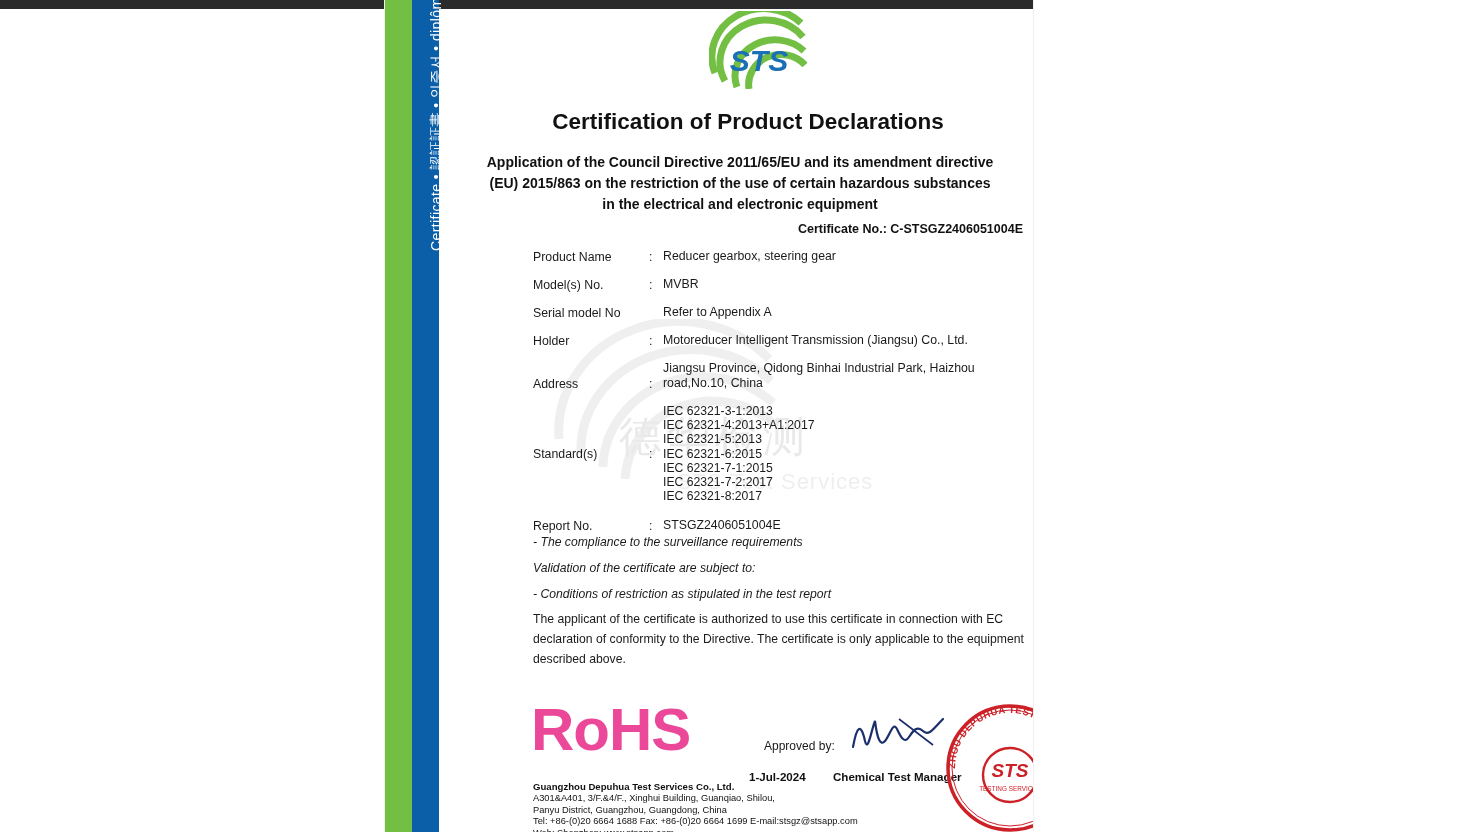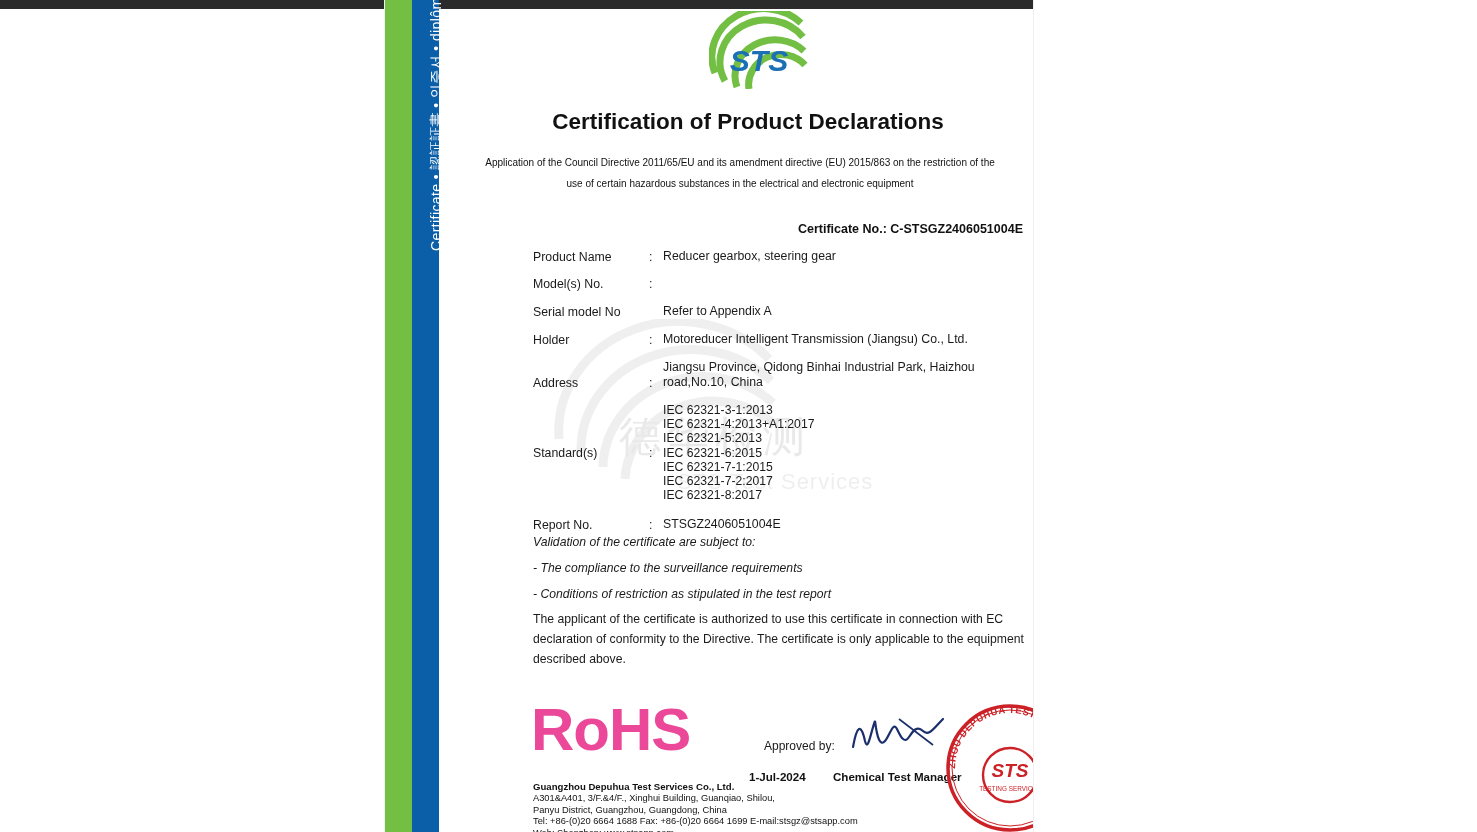--- a/index.html
+++ b/index.html
@@ -134,22 +134,22 @@
     font-weight: bold;
     color: #111;
     margin: 0;
   }
   .subtitle {
     position: absolute;
     left: 46px;
     top: 143px;
     width: 510px;
     text-align: center;
-    font-size: 10px;
-    font-weight: normal;
+    font-size: 14px;
+    font-weight: bold;
     color: #111;
     line-height: 21px;
   }
   .certno {
     position: absolute;
     left: 0px;
     top: 213px;
     width: 584px;
     text-align: right;
     font-size: 12.5px;
@@ -307,20 +307,21 @@
 
         <div class="frow">
           <div class="flabel">Product Name</div>
           <div class="fcolon">:</div>
           <div class="fvalue">Reducer gearbox, steering gear</div>
         </div>
 
         <div class="frow">
           <div class="flabel">Model(s) No.</div>
           <div class="fcolon">:</div>
+          <div class="fvalue">MVBR</div>
         </div>
 
         <div class="frow">
           <div class="flabel">Serial model No</div>
           <div class="fcolon"></div>
           <div class="fvalue">Refer to Appendix A</div>
         </div>
 
         <div class="frow">
           <div class="flabel">Holder</div>
@@ -350,22 +351,22 @@
 
         <div class="frow">
           <div class="flabel">Report No.</div>
           <div class="fcolon">:</div>
           <div class="fvalue">STSGZ2406051004E</div>
         </div>
 
       </div>
 
       <div class="notes">
+        <div>- The compliance to the surveillance requirements</div>
         <div>Validation of the certificate are subject to:</div>
-        <div>- The compliance to the surveillance requirements</div>
         <div>- Conditions of restriction as stipulated in the test report</div>
       </div>
 
       <div class="para">The applicant of the certificate is authorized to use this certificate in connection with EC declaration of conformity to the Directive. The certificate is only applicable to the equipment described above.</div>
 
       <div class="rohs">RoHS</div>
 
       <div class="approved">Approved by:</div>
 
       <svg class="sign" viewBox="0 0 110 45">

